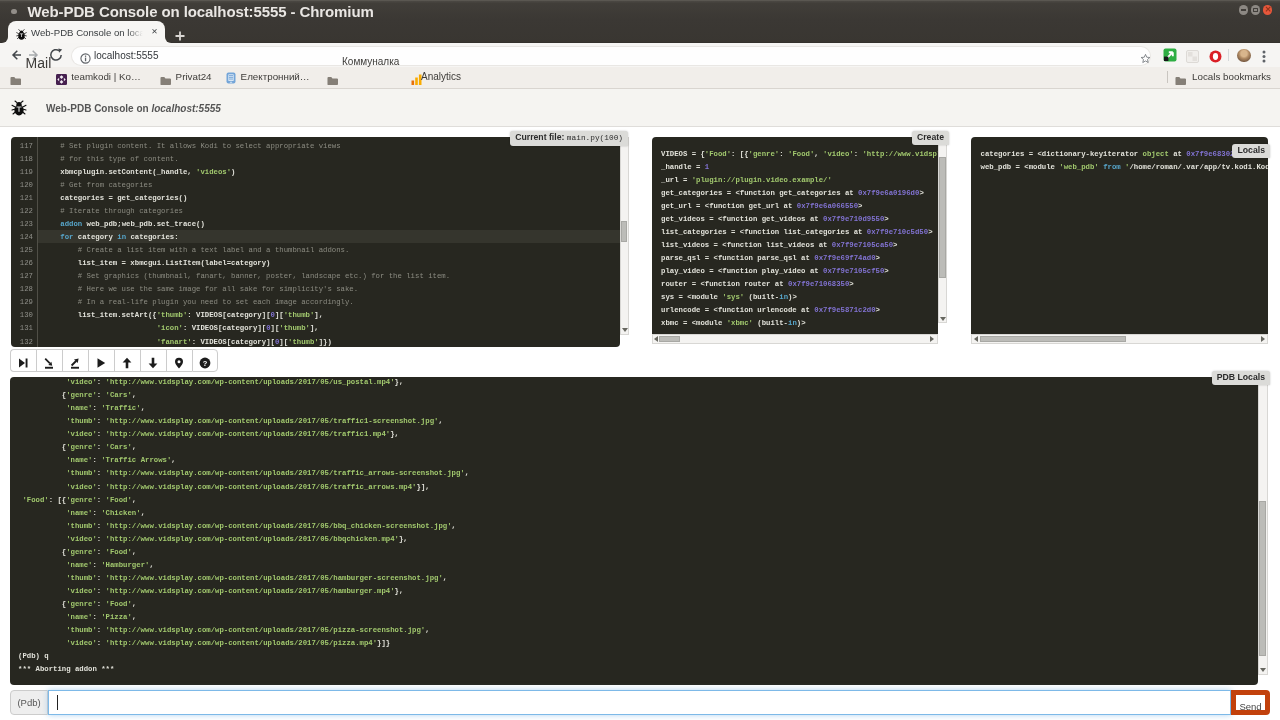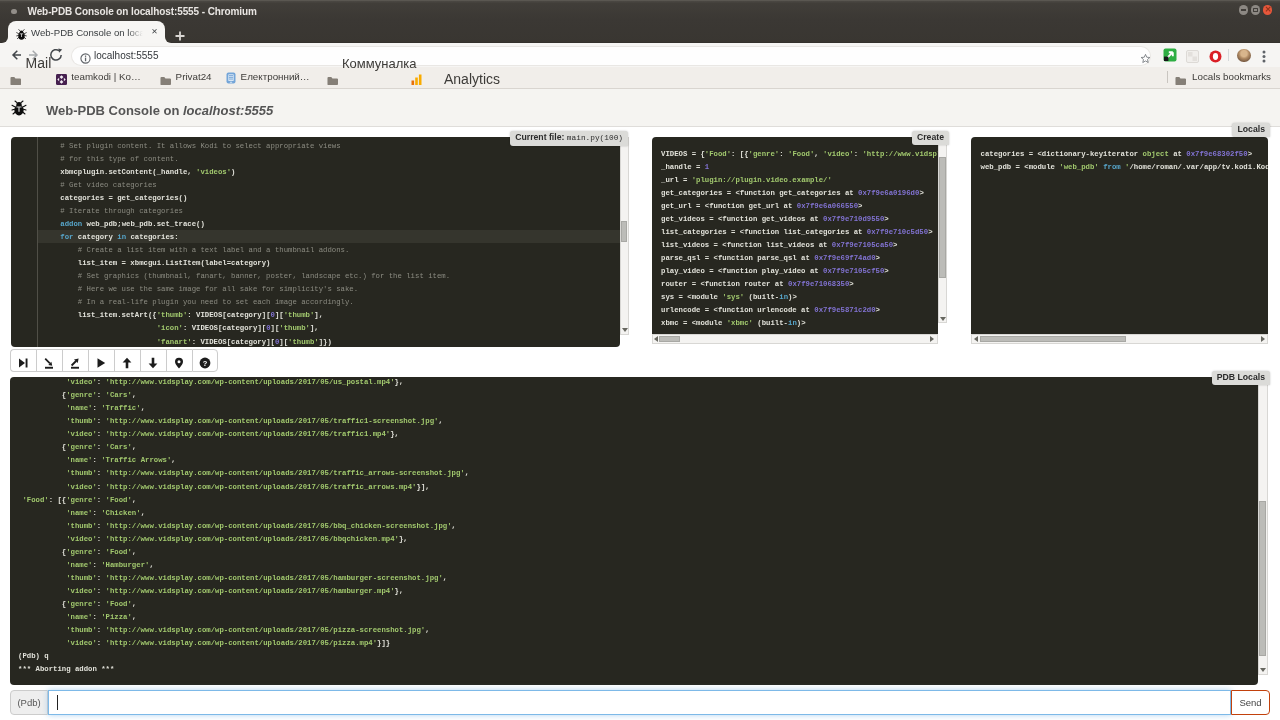--- a/index.html
+++ b/index.html
@@ -12,21 +12,21 @@
 .dark{background:#272720;border-radius:4px}
 .plabel{position:absolute;background:#dbdbd8;color:#2b2b2b;font-weight:bold;font-size:8.7px;line-height:13.5px;padding:0 5px;border-radius:3px 3px 0 3px;z-index:5;box-shadow:0 0 2px rgba(0,0,0,.25)}
 .sb{position:absolute;background:#f4f3f1;border:1px solid #d8d7d4}
 .thumb{position:absolute;background:#bcbcb8;border:1px solid #a8a8a4}
 .tri{width:0;height:0;position:absolute}
 </style></head><body>
 
 <div class="a" style="left:0;top:0;width:1280px;height:43px;background:linear-gradient(#504d48,#413e39 8%,#3b3834 45%,#393631 100%)"></div>
 <div class="a" style="left:0;top:0;width:1280px;height:1px;background:#5a5751"></div>
 <div class="a" style="left:11px;top:8.5px;width:5.5px;height:5.5px;border-radius:50%;background:#928e89"></div>
-<div class="a" style="left:27.5px;top:6px;font-size:10px;line-height:11px;font-weight:bold;color:#e9e6e3;letter-spacing:-0.1px">Web-PDB Console on localhost:5555 - Chromium</div>
+<div class="a" style="left:27.5px;top:6px;font-size:15px;line-height:11px;font-weight:bold;color:#e9e6e3;letter-spacing:-0.1px">Web-PDB Console on localhost:5555 - Chromium</div>
 
 <div class="a" style="left:1238.8px;top:5.2px;width:9.6px;height:9.6px;border-radius:50%;background:#8c8883"></div>
 <div class="a" style="left:1241.3px;top:9.3px;width:4.6px;height:1.4px;background:#413e3a"></div>
 <div class="a" style="left:1250.7px;top:5.2px;width:9.6px;height:9.6px;border-radius:50%;background:#8c8883"></div>
 <div class="a" style="left:1253.3px;top:7.9px;width:4.4px;height:3.8px;border:1.1px solid #413e3a;border-radius:0.5px"></div>
 <div class="a" style="left:1262.6px;top:5.2px;width:9.6px;height:9.6px;border-radius:50%;background:#e6573b"></div>
 <div class="a" style="left:1264.7px;top:6.2px;width:5.6px;height:7px;color:#93331a;font-size:8px;font-weight:bold;line-height:7.6px">✕</div>
 
 <div class="a" style="left:0;top:42px;width:1280px;height:1px;background:#34312d"></div>
 <div class="a" style="left:2px;top:37px;width:6px;height:6px;background:#f7f6f4"></div>
@@ -133,27 +133,27 @@
       <rect x="2.2" y="2.2" width="5.6" height="6.8" rx="0.8" fill="#d8e6f4"></rect>
       <rect x="2.9" y="3.2" width="4.2" height="0.9" fill="#74a5d8"></rect>
       <rect x="2.9" y="4.9" width="4.2" height="0.9" fill="#74a5d8"></rect>
       <rect x="2.9" y="6.6" width="4.2" height="0.9" fill="#74a5d8"></rect>
       <rect x="3.8" y="9.8" width="2.4" height="1" rx="0.5" fill="#d8e6f4"></rect>
     </svg></div>
 <div class="a" style="left:240.6px;top:71px;font-size:9.8px;color:#3d3b38">Електронний…</div>
 <div class="a" style="left:326.5px;top:71.5px;width:11.5px;height:9.6px"><svg viewBox="0 0 12 10">
       <path d="M0.5 2 a1 1 0 0 1 1-1 h3 l1.2 1.5 h4.8 a1 1 0 0 1 1 1 v5 a1 1 0 0 1 -1 1 h-9 a1 1 0 0 1 -1-1 z" fill="#857f77"></path>
     </svg></div>
-<div class="a" style="left:342px;top:56px;font-size:13px;color:#3d3b38">Коммуналка</div>
+<div class="a" style="left:342px;top:56px;font-size:10px;color:#3d3b38">Коммуналка</div>
 <div class="a" style="left:410.5px;top:70.5px;width:11px;height:11px"><svg viewBox="0 0 11 11">
       <rect x="0.5" y="6.5" width="2.6" height="4.5" fill="#e8710a"></rect>
       <rect x="4.2" y="3.5" width="2.6" height="7.5" fill="#f9ab00"></rect>
       <rect x="7.9" y="0.5" width="2.6" height="10.5" fill="#f9ab00"></rect>
     </svg></div>
-<div class="a" style="left:444px;top:71px;font-size:14px;color:#3d3b38">Analytics</div>
+<div class="a" style="left:421px;top:71px;font-size:10px;color:#3d3b38">Analytics</div>
 <div class="a" style="left:1167px;top:71px;width:1px;height:12px;background:#c9c5c0"></div>
 <div class="a" style="left:1175px;top:71.5px;width:11.5px;height:9.6px"><svg viewBox="0 0 12 10">
       <path d="M0.5 2 a1 1 0 0 1 1-1 h3 l1.2 1.5 h4.8 a1 1 0 0 1 1 1 v5 a1 1 0 0 1 -1 1 h-9 a1 1 0 0 1 -1-1 z" fill="#857f77"></path>
     </svg></div>
 <div class="a" style="left:1192px;top:71px;font-size:9.8px;color:#3d3b38">Locals bookmarks</div>
 <div class="a" style="left:0;top:89px;width:1280px;height:38px;background:#f5f4f1;border-bottom:1px solid #dfddda"></div>
 <div class="a" style="left:10.5px;top:99.5px;width:16px;height:17px"><svg viewBox="0 0 24 24">
       <g stroke="#0d0d0d" stroke-width="1.6" stroke-linecap="round">
         <line x1="9" y1="4" x2="6" y2="1.5"></line>
         <line x1="15" y1="4" x2="18" y2="1.5"></line>
@@ -161,30 +161,46 @@
         <line x1="5.5" y1="14" x2="1.5" y2="15"></line>
         <line x1="6.5" y1="18" x2="3" y2="21"></line>
         <line x1="18.5" y1="10" x2="22.5" y2="8"></line>
         <line x1="18.5" y1="14" x2="22.5" y2="15"></line>
         <line x1="17.5" y1="18" x2="21" y2="21"></line>
       </g>
       <circle cx="12" cy="7" r="4" fill="#0d0d0d"></circle>
       <ellipse cx="12" cy="15" rx="7" ry="8.2" fill="#0d0d0d"></ellipse>
       <path d="M12 10.5 L12 17.5 M8.2 10.5 L15.8 10.5" stroke="#ececec" stroke-width="1.8" fill="none" opacity="0.9"></path>
     </svg></div>
-<div class="a" style="left:46px;top:102.5px;font-size:13px;font-weight:bold;color:#555">Web-PDB Console on <span style="font-style:italic">localhost:5555</span></div>
+<div class="a" style="left:46px;top:102.5px;font-size:10px;font-weight:bold;color:#555">Web-PDB Console on <span style="font-style:italic">localhost:5555</span></div>
 
 <div class="plabel" style="right:652px;top:131px">Current file: <span style="font-family:'Liberation Mono',monospace;font-weight:normal;font-size:7.8px">main.py(100)</span></div>
 <div class="a dark" style="left:11px;top:137px;width:609px;height:210px;overflow:hidden">
   <div class="a" style="left:26px;top:92.6px;width:583px;height:13.1px;background:#35352d"></div>
   <div class="a" style="left:25.5px;top:0;width:1px;height:210px;background:#504f47"></div>
+  <div class="a mono" style="left:0px;top:2.6px;width:22px;text-align:right;color:#90908a;font-weight:normal">117
+118
+119
+120
+121
+122
+123
+124
+125
+126
+127
+128
+129
+130
+131
+132</div>
   <div class="a mono" style="left:31.8px;top:2.6px">    <span class="c"># Set plugin content. It allows Kodi to select appropriate views</span>
     <span class="c"># for this type of content.</span>
     xbmcplugin.setContent(_handle, <span class="s">'videos'</span>)
-    <span class="c"># Get video categories</span>
+    <span class="c"># Get from categories</span>
     categories = get_categories()
     <span class="c"># Iterate through categories</span>
     <span class="k">addon</span> web_pdb;web_pdb.set_trace()
     <span class="k">for</span> category <span class="k">in</span> categories:
         <span class="c"># Create a list item with a text label and a thumbnail addons.</span>
         list_item = xbmcgui.ListItem(label=category)
         <span class="c"># Set graphics (thumbnail, fanart, banner, poster, landscape etc.) for the list item.</span>
         <span class="c"># Here we use the same image for all sake for simplicity's sake.</span>
         <span class="c"># In a real-life plugin you need to set each image accordingly.</span>
         list_item.setArt({<span class="s">'thumb'</span>: VIDEOS[category][<span class="n">0</span>][<span class="s">'thumb'</span>],
@@ -213,21 +229,21 @@
 xbmc = &lt;module <span class="s">'xbmc'</span> (built-<span class="k">in</span>)&gt;</div>
 </div>
 <div class="sb" style="left:937.5px;top:137px;width:9.5px;height:186px"></div>
 <div class="thumb" style="left:939px;top:157px;width:6.5px;height:121px"></div>
 <div class="tri" style="left:939.5px;top:317px;border-left:3px solid transparent;border-right:3px solid transparent;border-top:4px solid #66665f"></div>
 <div class="sb" style="left:651.5px;top:334px;width:286px;height:9.5px"></div>
 <div class="thumb" style="left:659px;top:335.5px;width:21px;height:6.5px"></div>
 <div class="tri" style="left:654px;top:336px;border-top:3px solid transparent;border-bottom:3px solid transparent;border-right:4px solid #66665f"></div>
 <div class="tri" style="left:930px;top:336px;border-top:3px solid transparent;border-bottom:3px solid transparent;border-left:4px solid #66665f"></div>
 
-<div class="plabel" style="right:10px;top:123px">Locals</div>
+<div class="plabel" style="right:10px;top:144px">Locals</div>
 <div class="a dark" style="left:971px;top:137px;width:297px;height:197px;border-radius:4px 4px 0 0;overflow:hidden">
   <div class="a mono" style="left:9.5px;top:10.5px">categories = &lt;dictionary-keyiterator <span class="s">object</span> at <span class="n">0x7f9e68302f50</span>&gt;
 web_pdb = &lt;module <span class="s">'web_pdb'</span> <span class="k">from</span> <span class="s">'</span>/home/roman/.var/app/tv.kodi.Kodi/data/addons/script.module.web-pdb/libs/web_pdb/__init__.pyc&gt;</div>
 </div>
 <div class="sb" style="left:971px;top:334px;width:297px;height:9.5px"></div>
 <div class="thumb" style="left:980px;top:335.5px;width:146px;height:6.5px"></div>
 <div class="tri" style="left:973.5px;top:336px;border-top:3px solid transparent;border-bottom:3px solid transparent;border-right:4px solid #66665f"></div>
 <div class="tri" style="left:1261px;top:336px;border-top:3px solid transparent;border-bottom:3px solid transparent;border-left:4px solid #66665f"></div>
 <div class="a" style="left:10px;top:349px;width:26px;height:23px;background:#fff;border:1px solid #ccc;border-right:none;border-radius:4px 0 0 4px;"></div>
 <div class="a" style="left:17px;top:354.5px;width:12px;height:12px"><svg viewBox="0 0 12 12">
@@ -294,12 +310,12 @@
 (Pdb) q
 *** Aborting addon ***</div>
 </div>
 <div class="sb" style="left:1257.5px;top:377px;width:10px;height:298px"></div>
 <div class="thumb" style="left:1259px;top:501px;width:7px;height:155px"></div>
 <div class="tri" style="left:1260px;top:668px;border-left:3px solid transparent;border-right:3px solid transparent;border-top:4px solid #66665f"></div>
 
 <div class="a" style="left:10px;top:690px;width:38px;height:25px;background:#eeeeee;border:1px solid #ccc;border-radius:4px 0 0 4px;color:#555;font-size:9.5px;line-height:23px;text-align:center">(Pdb)</div>
 <div class="a" style="left:48px;top:690px;width:1183px;height:25px;background:#fff;border:1px solid #7db9e8;box-shadow:0 0 6px rgba(125,185,232,.6)"></div>
 <div class="a" style="left:57px;top:695px;width:1px;height:15px;background:#222"></div>
-<div class="a" style="left:1231px;top:690px;width:39px;height:25px;background:#fff;border:1px solid #c2410c;border-radius:0 4px 4px 0;color:#444;font-size:9.5px;line-height:23px;text-align:center">Send</div>
+<div class="a" style="left:1231px;top:690px;width:39px;height:25px;background:#fff;border:5px solid #c2410c;border-radius:0 4px 4px 0;color:#444;font-size:9.5px;line-height:23px;text-align:center">Send</div>
 </body></html>

